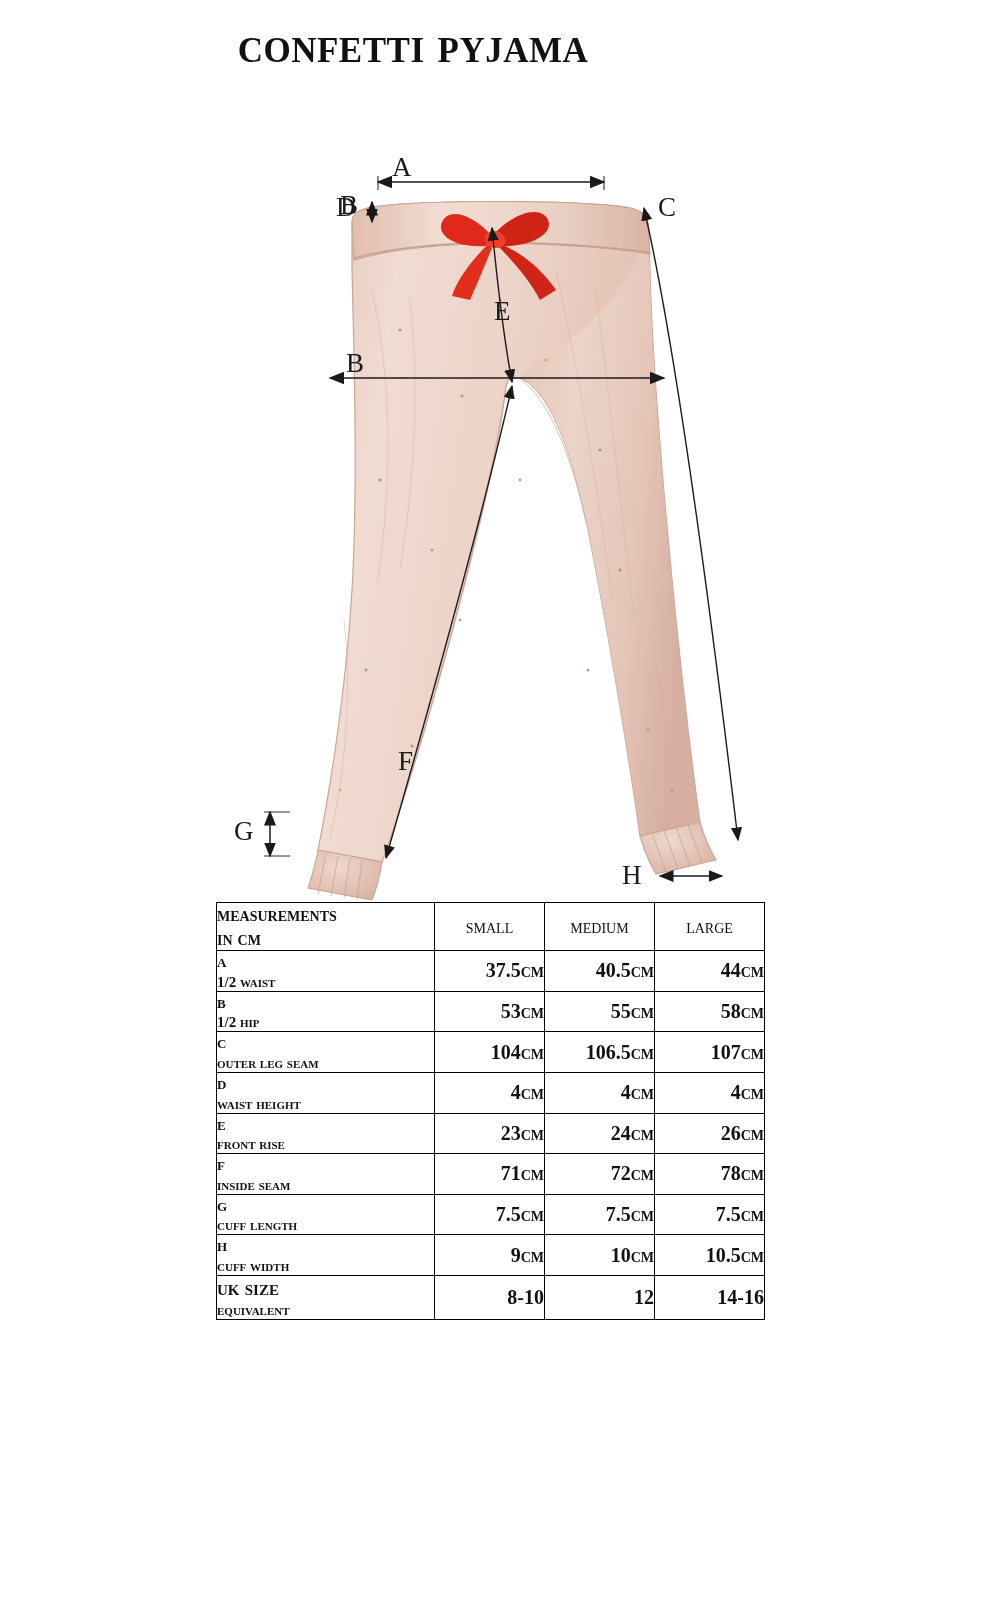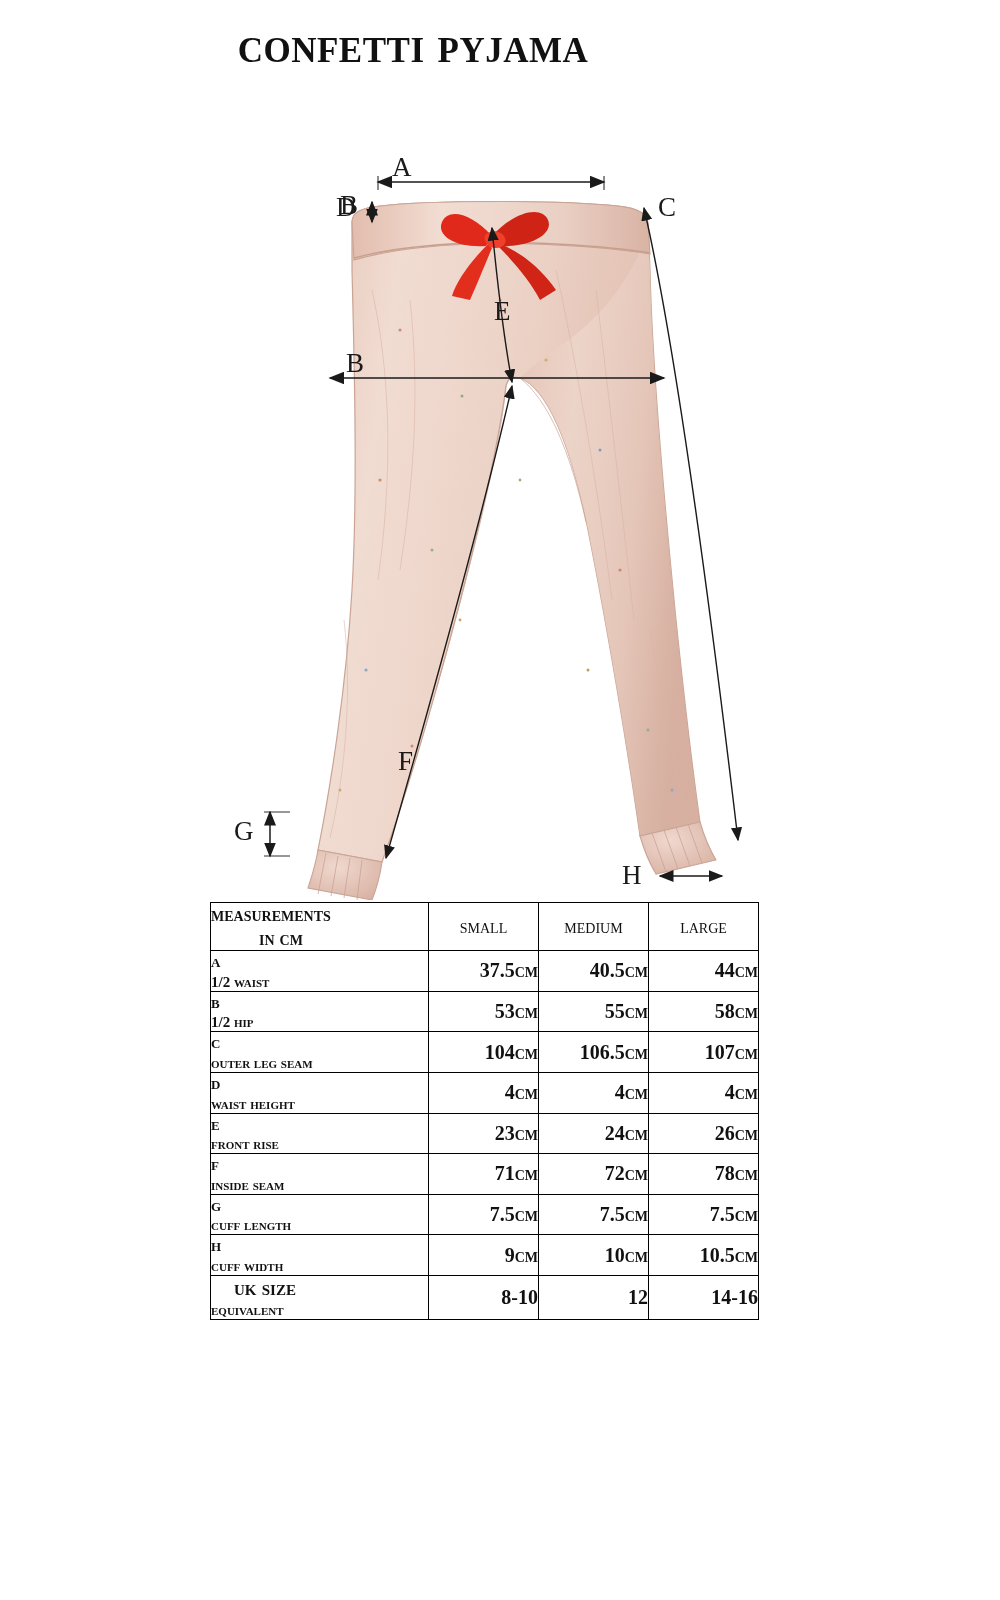--- a/index.html
+++ b/index.html
@@ -52,21 +52,21 @@
     position: absolute;
     font-family: "Liberation Serif", serif;
     font-size: 27px;
     color: #1a1a1a;
     font-weight: 400;
   }
 
   
   .table-wrap {
     position: absolute;
-    left: 210px;
+    left: 216px;
     top: 902px;
     width: 548px;
   }
   table.size-table {
     border-collapse: collapse;
     width: 548px;
     table-layout: fixed;
   }
   table.size-table td, table.size-table th {
     border: 1.5px solid #000000;
@@ -276,21 +276,21 @@
       <colgroup>
         <col class="col-label">
           <col class="col-size">
           <col class="col-size">
           <col class="col-size">
       </colgroup>
       <thead>
         <tr>
           <th class="hdr-label">
             <span style="display:block;">Measurements</span>
-            <span style="display:block;margin-left:48px;">in cm</span>
+            <span style="display:block;">in cm</span>
           </th>
           <th class="hdr-size">Small</th>
           <th class="hdr-size">Medium</th>
           <th class="hdr-size">Large</th>
         </tr>
       </thead>
       <tbody>
         <tr>
           <td class="row-label">
             <span class="code">A</span>
@@ -358,21 +358,21 @@
           <td class="row-label">
             <span class="code">H</span>
             <span class="nm">Cuff Width</span>
           </td>
           <td class="val">9cm</td>
           <td class="val">10cm</td>
           <td class="val">10.5cm</td>
         </tr>
         <tr>
           <td class="row-label">
-            <span class="code" style="font-size:21px;margin-left:23px;">UK Size</span>
+            <span class="code" style="font-size:21px;">UK Size</span>
             <span class="nm">Equivalent</span>
           </td>
           <td class="val">8-10</td>
           <td class="val">12</td>
           <td class="val">14-16</td>
         </tr>
       </tbody>
     </table>
   </div>
 

